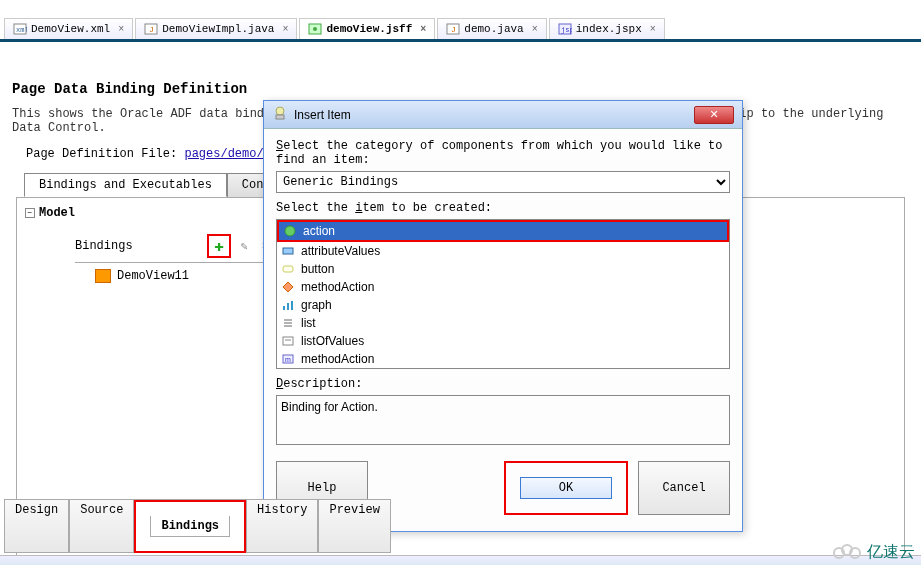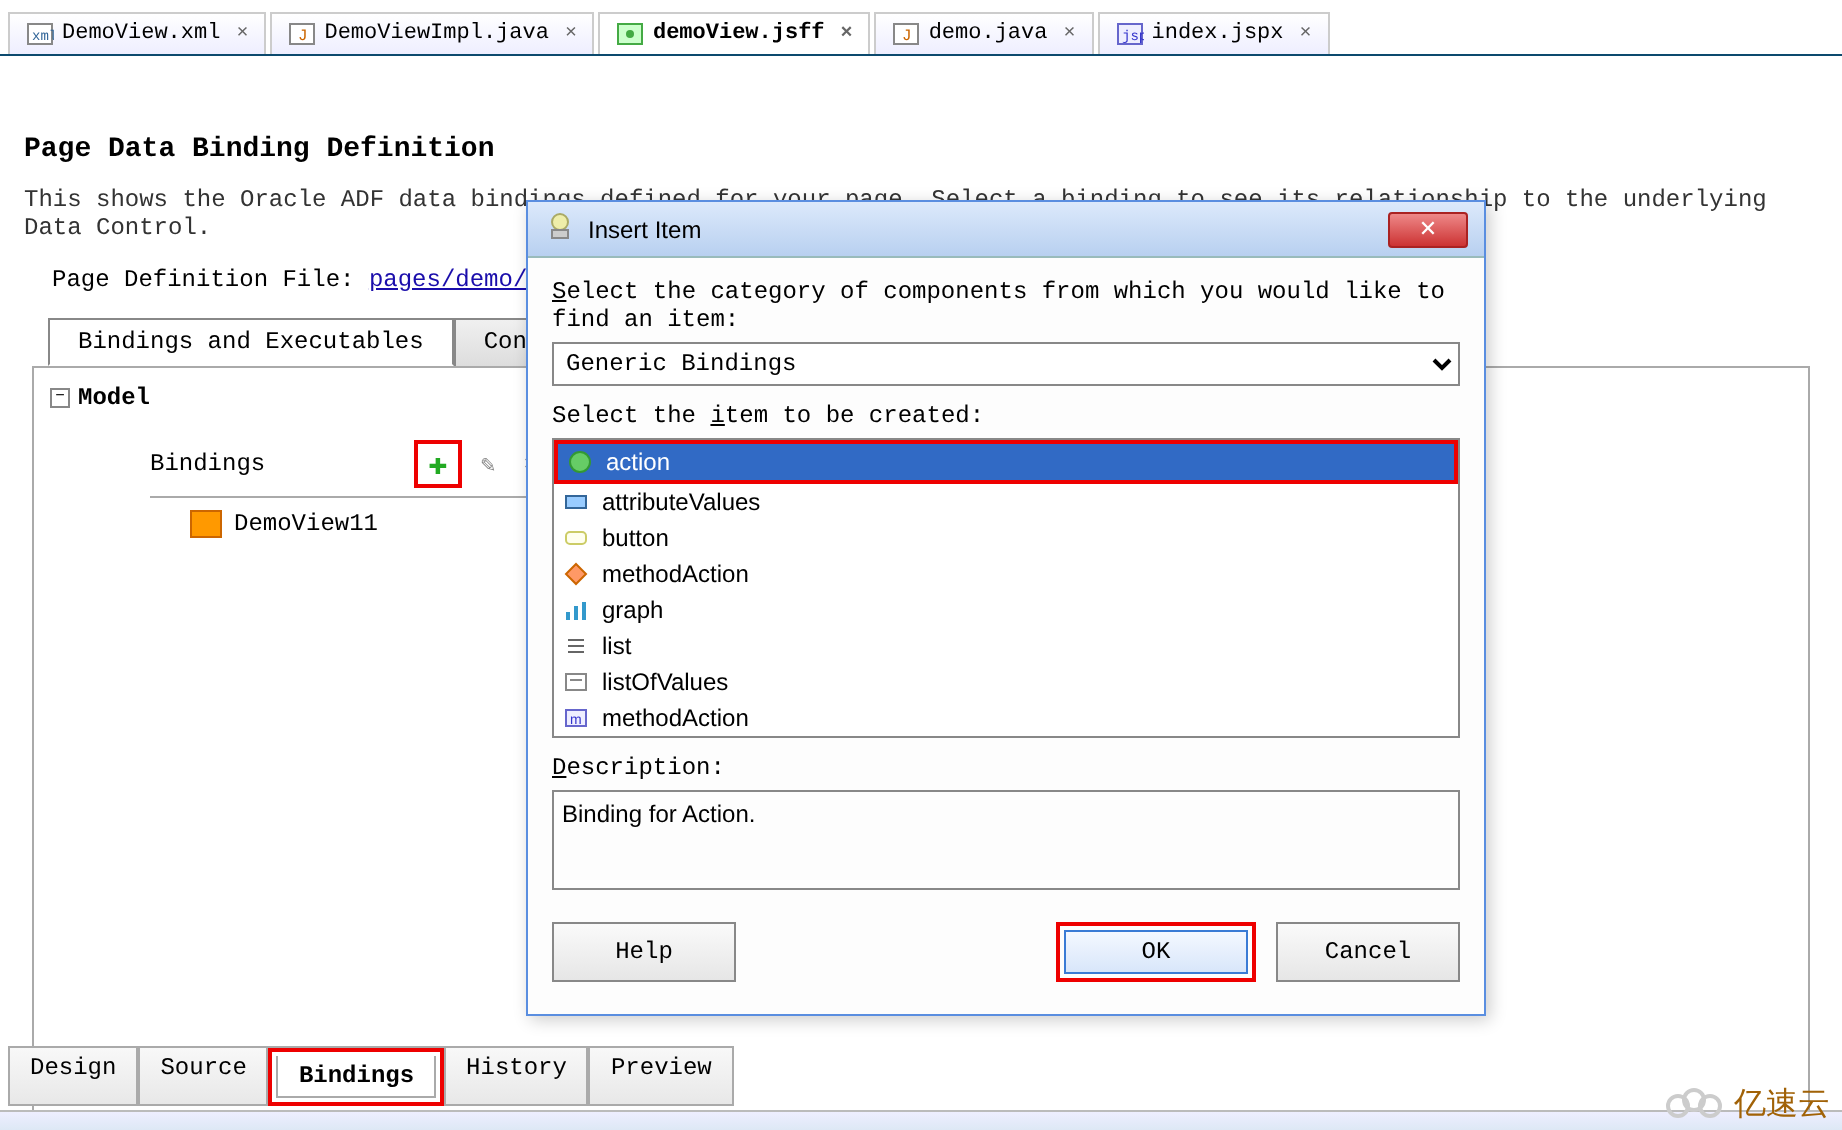--- a/index.html
+++ b/index.html
@@ -1,19 +1,19 @@
 <!DOCTYPE html>
 <html><head>
   <meta charset="utf-8">
   <style>
     * { box-sizing: border-box; margin: 0; padding: 0; }
     body { font-family: "Courier New", monospace; font-size: 12px; background: #fff; width: 921px; height: 565px; overflow: hidden; position: relative; }
     
     
-    .editor-tabs { display: flex; background: #fff; height: 28px; border-bottom: 1px solid #0c4a6e; align-items: flex-end; padding-left: 4px; }
+    .editor-tabs { display: flex; background: #fff; height: 42px; border-bottom: 3px solid #0c4a6e; align-items: flex-end; padding-left: 4px; }
     .editor-tab { display: flex; align-items: center; padding: 3px 8px; border: 1px solid #ccc; border-bottom: none; margin-right: 2px; background: linear-gradient(#fff, #eef); font-size: 11px; gap: 4px; }
     .editor-tab.active { background: #fff; font-weight: bold; }
     .editor-tab .icon { width: 14px; height: 14px; display: inline-flex; align-items: center; justify-content: center; }
     .close-x { color: #666; font-size: 10px; margin-left: 4px; cursor: pointer; }
     
     
     .page-content { padding: 10px 12px; }
     .page-title { font-weight: bold; font-size: 14px; margin-bottom: 10px; margin-top: 29px; }
     .page-desc { color: #333; margin-bottom: 12px; }
     .page-def-line { margin-left: 14px; margin-bottom: 12px; }
@@ -52,32 +52,32 @@
     .dialog-label .u { text-decoration: underline; }
     .dropdown { width: 100%; padding: 2px; border: 1px solid #888; margin-bottom: 8px; font-family: inherit; font-size: 12px; background: #fff; }
     .listbox { border: 1px solid #888; height: 150px; overflow-y: auto; background: #fff; margin-bottom: 8px; font-family: Tahoma, sans-serif; }
     .list-item { padding: 2px 4px; display: flex; align-items: center; gap: 6px; font-size: 12px; }
     .list-item.selected { background: #316ac5; color: #fff; }
     .list-icon { width: 14px; height: 14px; display: inline-block; }
     .desc-box { border: 1px solid #888; height: 50px; padding: 4px; margin-bottom: 10px; font-family: Tahoma, sans-serif; overflow-y: auto; }
     .dialog-buttons { display: flex; justify-content: space-between; padding: 6px 0; }
     .dialog-btn-group { display: flex; gap: 10px; }
     .dialog-btn { padding: 3px 0; width: 92px; border: 1px solid #888; background: linear-gradient(#fafafa,#e6e6e6); font-family: inherit; font-size: 12px; text-align: center; }
-    .red-box-inline { border: 2px solid #e00; padding: 2px; display: inline-block; }
+    .red-box-inline { border: 2px solid #e00; padding: 14px; display: inline-block; }
     
     
     .bottom-tabs { position: absolute; bottom: 12px; left: 4px; display: flex; border-top: 1px solid #aaa; }
     .bottom-tab { padding: 3px 10px; border: 1px solid #aaa; border-top: none; background: linear-gradient(#f8f8f8,#e8e8e8); font-size: 12px; }
     .bottom-tab.active { background: #fff; font-weight: bold; }
     
     
     .status-line { position: absolute; bottom: 0; left: 0; right: 0; height: 10px; border-top: 1px solid #bbb; background: linear-gradient(#eef, #dde8f5); }
     
     
-    .watermark { position: absolute; right: 6px; bottom: 2px; color: #a16207; font-family: sans-serif; font-size: 16px; display: flex; align-items: center; gap: 4px; }
+    .watermark { position: absolute; right: 6px; bottom: 2px; color: #0f766e; font-family: sans-serif; font-size: 16px; display: flex; align-items: center; gap: 4px; }
     .watermark-circles { position: relative; width: 30px; height: 18px; }
     .watermark-circles span { position: absolute; width: 12px; height: 12px; border: 2px solid #ccc; border-radius: 50%; }
   </style>
 </head>
 <body>
 
 <div class="editor-tabs">
   <div class="editor-tab">
     <span class="icon">
         <svg width="14" height="14">

